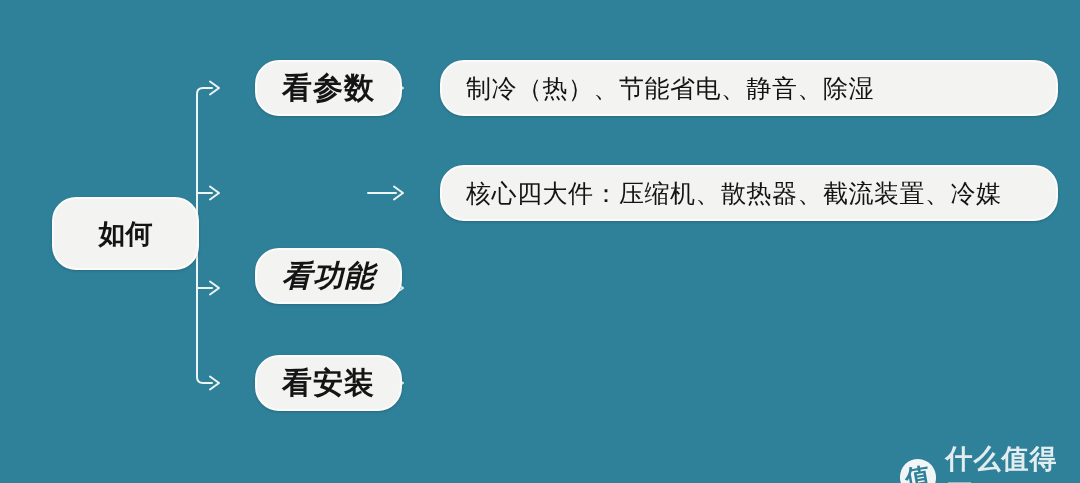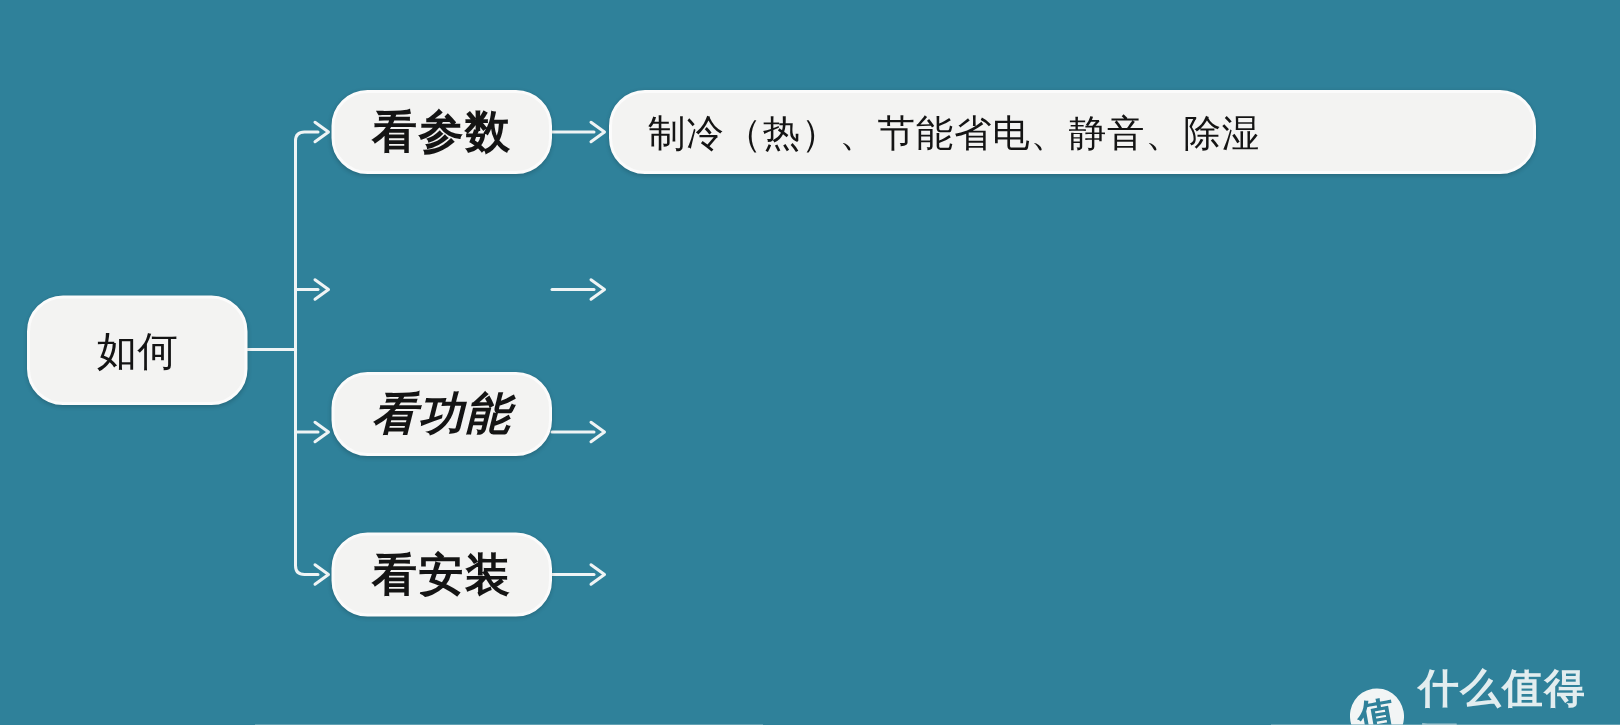--- a/index.html
+++ b/index.html
@@ -13,24 +13,25 @@
   .connector-svg{position:absolute;left:0;top:0;width:1080px;height:483px;}
   .node{
     position:absolute;
     background:#F3F3F2;
     border:2px solid #FBFBFB;
     border-radius:24px;
     box-sizing:border-box;
     box-shadow:0 1px 3px rgba(0,0,0,0.18);
     display:flex;align-items:center;justify-content:center;
     color:#141414;
+    margin-left:34px;
   }
   .root-node{
     left:18px;top:197px;width:147px;height:73px;
-    font-size:27px;font-weight:400;line-height:34px;
+    font-size:27px;font-weight:700;line-height:34px;
     text-align:right;flex-direction:column;
   }
   .branch-node{
     left:221px;width:147px;height:56px;
     font-size:30px;font-weight:700;
     letter-spacing:1px;
   }
   .detail-node{
     left:406px;width:618px;height:56px;
     justify-content:flex-start;
@@ -93,20 +94,23 @@
     <span>如何</span>
   </div>
 
   <div class="node branch-node row1">
     <span>看参数</span>
   </div>
   <div class="node detail-node row1">
     <span>制冷（热）、节能省电、静音、除湿</span>
   </div>
 
+  <div class="node detail-node row2">
+    <span>核心四大件：压缩机、散热器、截流装置、冷媒</span>
+  </div>
 
   <div class="node branch-node row3">
     <span>看功能</span>
   </div>
 
   <div class="node branch-node row4">
     <span>看安装</span>
   </div>
 
   <div class="watermark">

